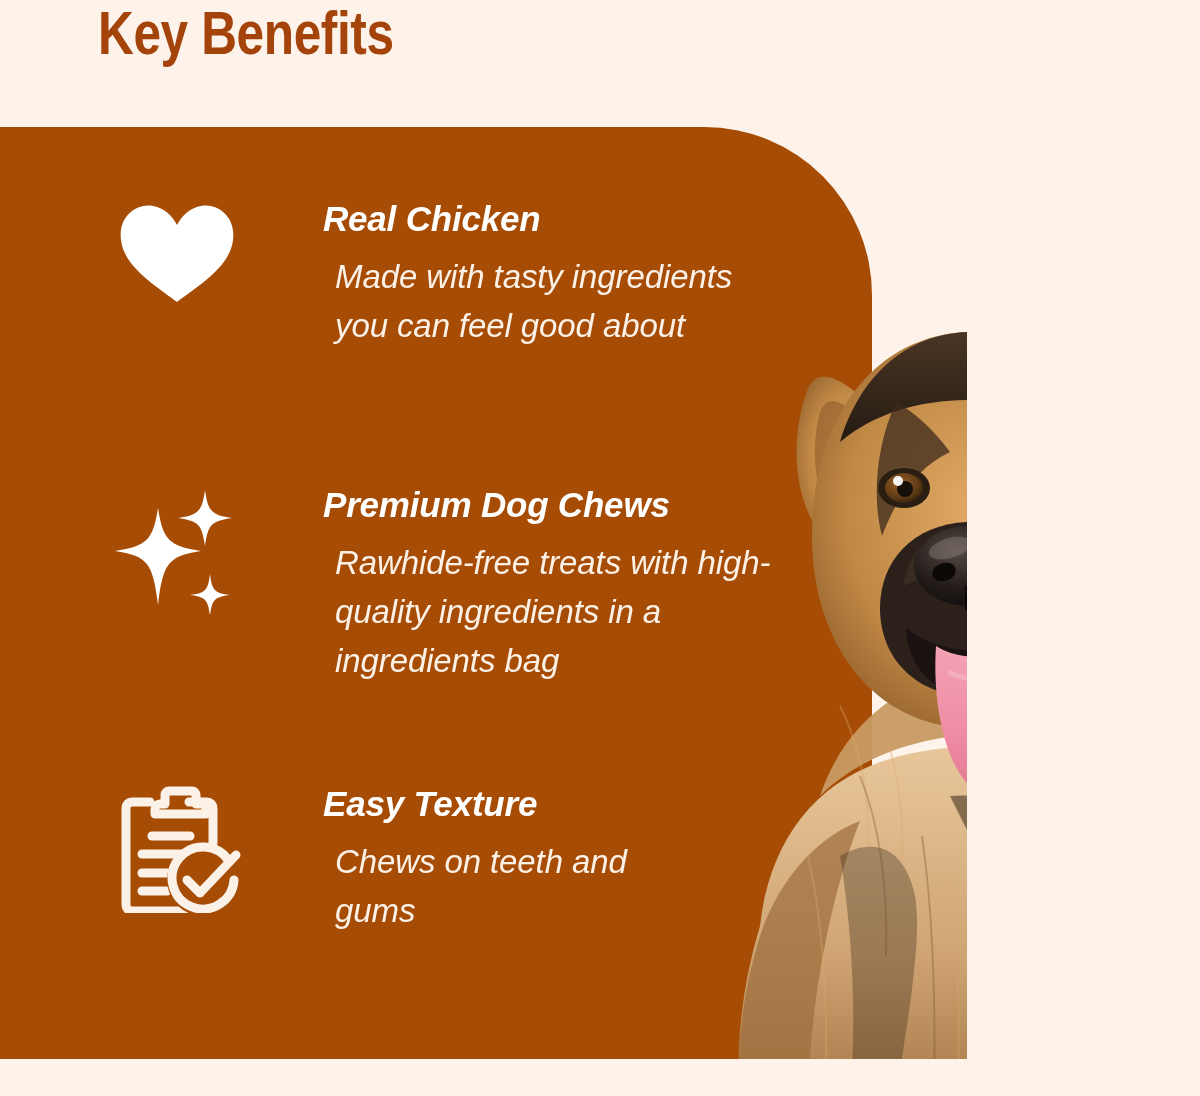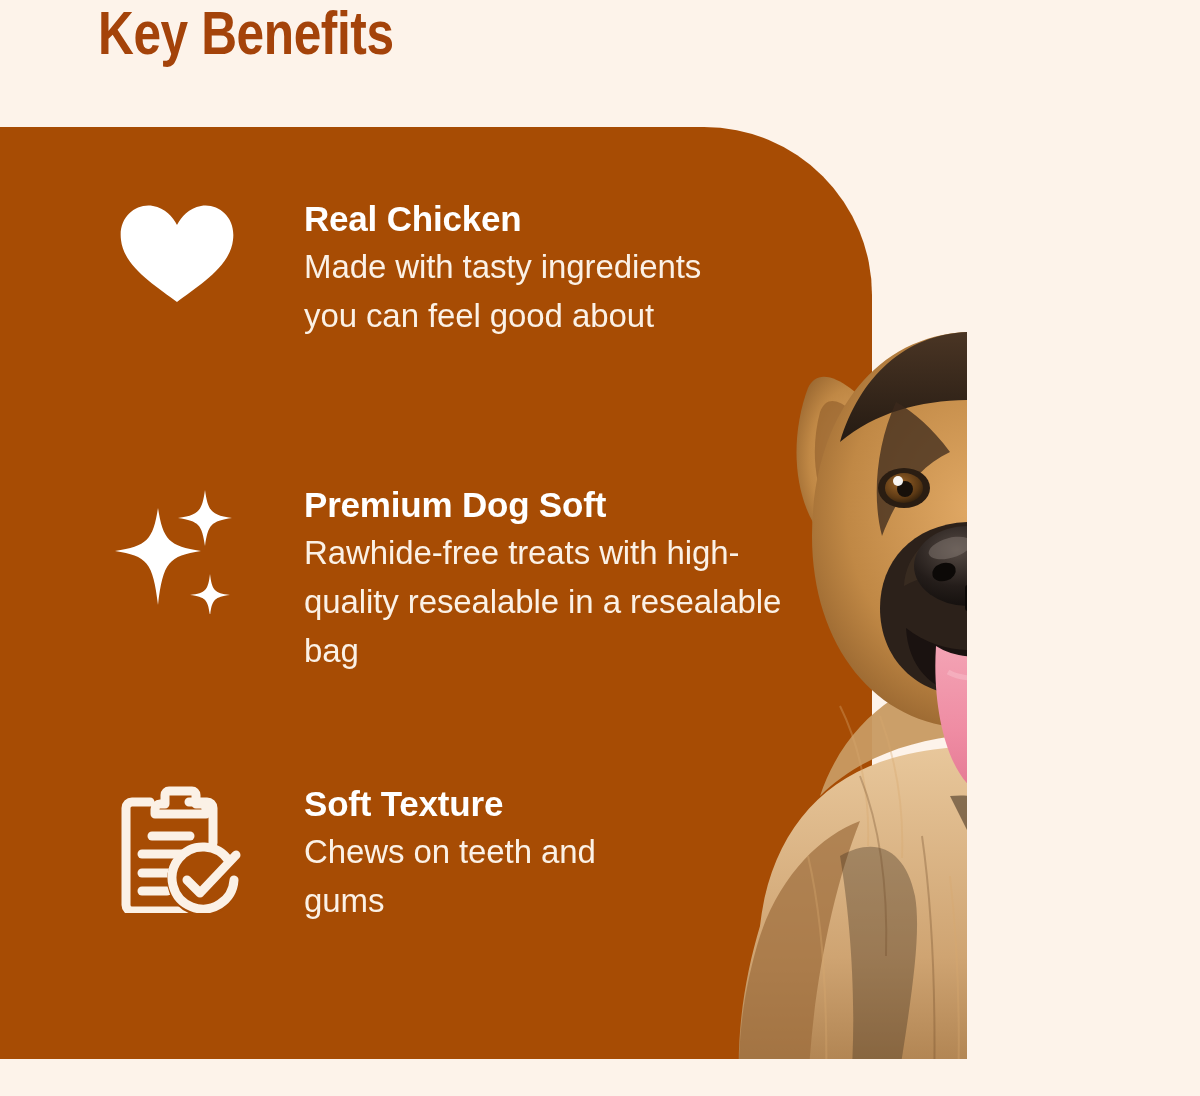--- a/index.html
+++ b/index.html
@@ -41,40 +41,40 @@
   .benefit-row.r2{top:484px;}
   .benefit-row.r3{top:783px;}
 
   .benefit-icon{
     position:absolute;left:112px;top:0;
     width:130px;height:130px;
     display:block;
   }
   .benefit-icon svg{display:block;width:100%;height:100%;}
 
-  .benefit-text{position:absolute;left:304px;top:0;width:520px;}
+  .benefit-text{position:absolute;left:323px;top:0;width:520px;font-style:italic;}
 
   .benefit-heading{
     font-family:"Liberation Sans", sans-serif;
     font-weight:bold;
     font-size:35px;
     line-height:42px;
     color:#ffffff;
     letter-spacing:-0.2px;
     margin:0 0 2px 0;
     white-space:nowrap;
   }
   .benefit-body{
     font-family:"Liberation Sans", sans-serif;
     font-weight:normal;
     font-size:33px;
     line-height:49px;
     color:#fbf1e6;
     letter-spacing:-0.1px;
-    margin:0;
+    margin:12px;
   }
 
   
   .benefit-row.r1 .benefit-text{width:425px;}
   .benefit-row.r2 .benefit-text{width:512px;}
   .benefit-row.r3 .benefit-text{width:330px;}
 
   
   .dog-photo{
     position:absolute;left:700px;top:236px;
@@ -115,22 +115,22 @@
       <svg viewBox="0 0 130 130" xmlns="http://www.w3.org/2000/svg" aria-hidden="true">
 
         <path d="M46 24 C 51 56, 57 62, 89 67 C 57 72, 51 78, 46 121 C 41 78, 35 72, 3 67 C 35 62, 41 56, 46 24 Z" fill="#ffffff"></path>
 
         <path d="M93 6 C 96 27, 99 31, 120 34 C 99 37, 96 41, 93 62 C 90 41, 87 37, 66 34 C 87 31, 90 27, 93 6 Z" fill="#ffffff"></path>
 
         <path d="M98 90 C 100 106, 102 109, 118 111 C 102 113, 100 116, 98 132 C 96 116, 94 113, 78 111 C 94 109, 96 106, 98 90 Z" fill="#ffffff"></path>
       </svg>
     </span>
     <div class="benefit-text">
-      <p class="benefit-heading">Premium Dog Soft</p>
-      <p class="benefit-body">Rawhide-free treats with high-quality resealable in a resealable bag</p>
+      <p class="benefit-heading">Premium Dog Chews</p>
+      <p class="benefit-body">Rawhide-free treats with high-quality ingredients in a ingredients bag</p>
     </div>
   </div>
 
   <div class="benefit-row r3">
     <span class="benefit-icon">
       <svg viewBox="0 0 130 130" xmlns="http://www.w3.org/2000/svg" aria-hidden="true">
         <g fill="none" stroke="#fbf1e6" stroke-width="9" stroke-linecap="round" stroke-linejoin="round">
 
           <path d="M38 19 H20 A6 6 0 0 0 14 25 V122 A6 6 0 0 0 20 128 H95 A6 6 0 0 0 101 122 V95"></path>
           <path d="M101 60 V25 A6 6 0 0 0 95 19 H77"></path>
@@ -144,21 +144,21 @@
         </g>
 
         <circle cx="91" cy="97" r="36" fill="#a74c04"></circle>
         <g fill="none" stroke="#fbf1e6" stroke-width="9" stroke-linecap="round" stroke-linejoin="round">
           <path d="M117 78 A31 31 0 1 0 122 97"></path>
           <path d="M75 97 L88 110 L124 72"></path>
         </g>
       </svg>
     </span>
     <div class="benefit-text">
-      <p class="benefit-heading">Soft Texture</p>
+      <p class="benefit-heading">Easy Texture</p>
       <p class="benefit-body">Chews on teeth and gums</p>
     </div>
   </div>
 
   <div class="dog-photo">
     <svg viewBox="0 0 500 860" xmlns="http://www.w3.org/2000/svg" aria-hidden="true">
       <defs>
         <radialGradient id="bodyFur" cx="45%" cy="40%" r="75%">
           <stop offset="0%" stop-color="#d89a5a"></stop>
           <stop offset="55%" stop-color="#b4763d"></stop>

